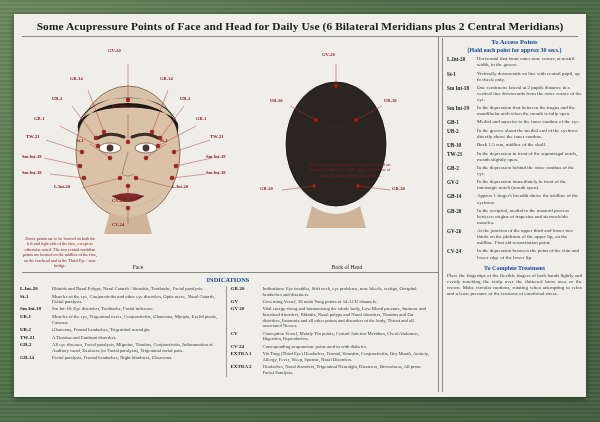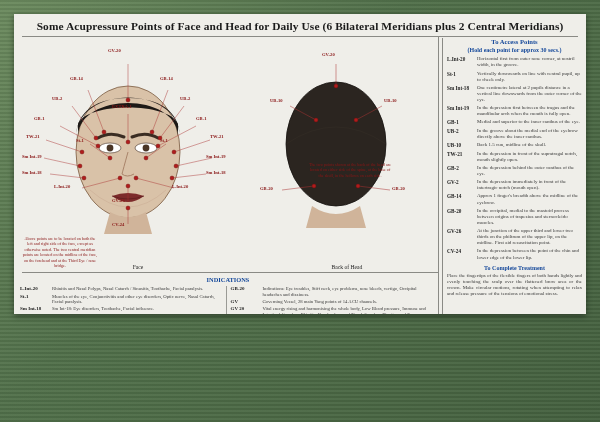--- a/index.html
+++ b/index.html
@@ -8,21 +8,21 @@
     background:#5a7a52;
     font-family:"Liberation Sans", sans-serif;
   }
   .bg{
     position:absolute;inset:0;
     background:
       repeating-linear-gradient(180deg, rgba(0,0,0,0.06) 0px, rgba(0,0,0,0.06) 2px, rgba(255,255,255,0.04) 2px, rgba(255,255,255,0.04) 4px),
       linear-gradient(135deg,#6b8a5e 0%,#51704a 40%,#44603f 100%);
   }
   .poster{
-    position:absolute;left:14px;top:14px;width:572px;height:300px;
+    position:absolute;left:14px;top:14px;width:572px;height:383px;
     background:#efeee9;
     box-shadow:0 2px 6px rgba(0,0,0,.45);
     overflow:hidden;
   }
   .poster-inner{position:absolute;inset:0;}
   .title{
     position:absolute;left:0;top:6px;width:100%;
     text-align:center;
     font-family:"Liberation Serif", serif;
     font-weight:bold;font-size:11.4px;color:#1a1a1a;

